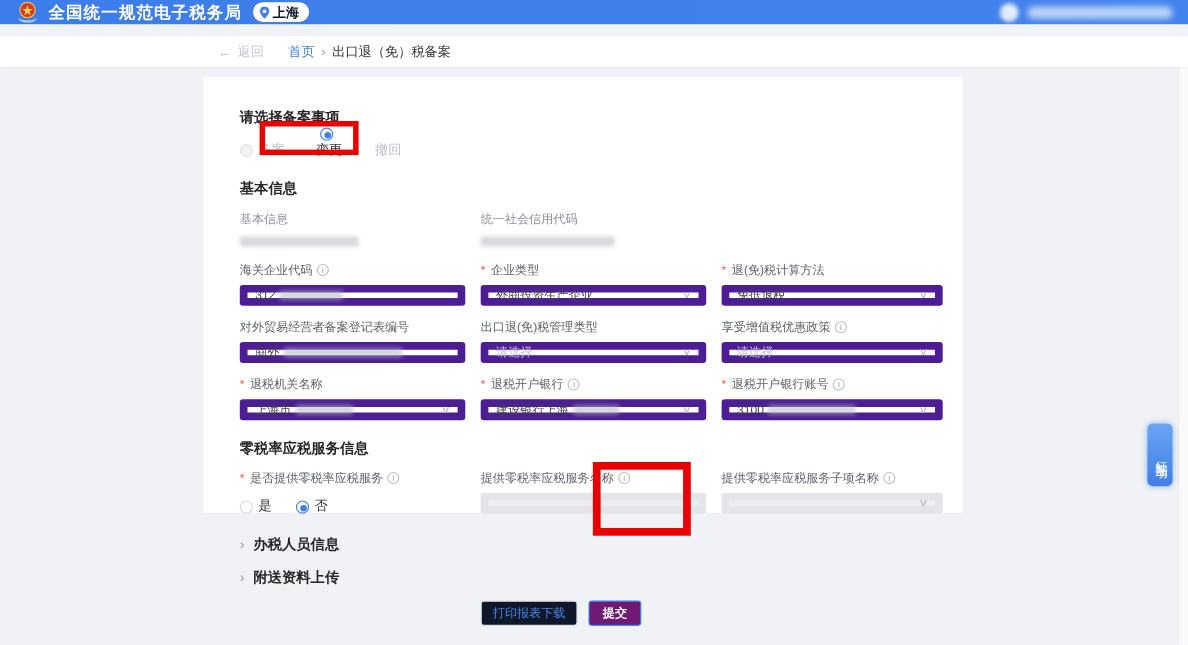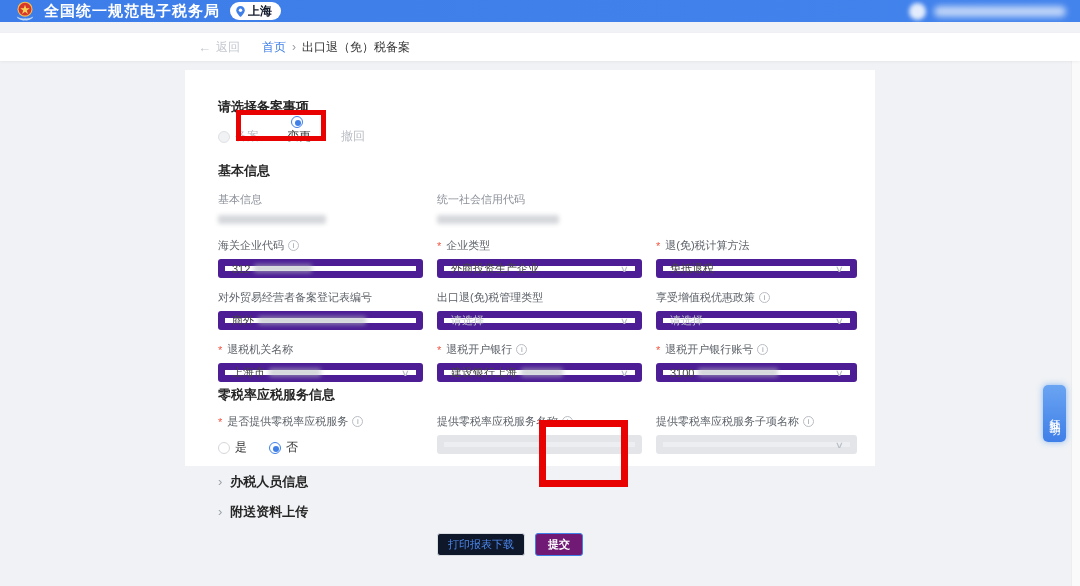--- a/index.html
+++ b/index.html
@@ -87,21 +87,21 @@
   }
   .ctl {
     margin-top:6px; height:19px; border:7px solid #4c1d95; border-radius:3px; background:#fff;
     display:flex; align-items:center; padding:0 7px; font-size:11px; color:#444;
     position:relative;
   }
   .ctl .chev { margin-left:auto; color:#b9bdc4; font-size:9px; transform:scaleX(1.4); }
   .ctl.ph-text { color:#bfc3ca; }
   .ctl.disabled { background:#eceef1; border-color:#e3e5e9; }
 
-  .zr-title { margin-top:4px; }
+  .zr-title { margin-top:17px; }
   .zr-radio-line { margin-top:9px; height:19px; display:flex; align-items:center; font-size:12px; color:#333; }
   .zr-radio-line .opt { margin-right:22px; }
 
   .collapse-row {
     margin-top:13px; font-size:13px; font-weight:bold; color:#262626;
     display:flex; align-items:center; gap:8px; cursor:pointer; height:17px;
   }
   .collapse-row .chev-r { color:#9aa0a8; font-weight:normal; font-size:13px; }
 
   .btns { margin-top:13px; display:flex; justify-content:center; gap:10px; padding-right:55px; }

